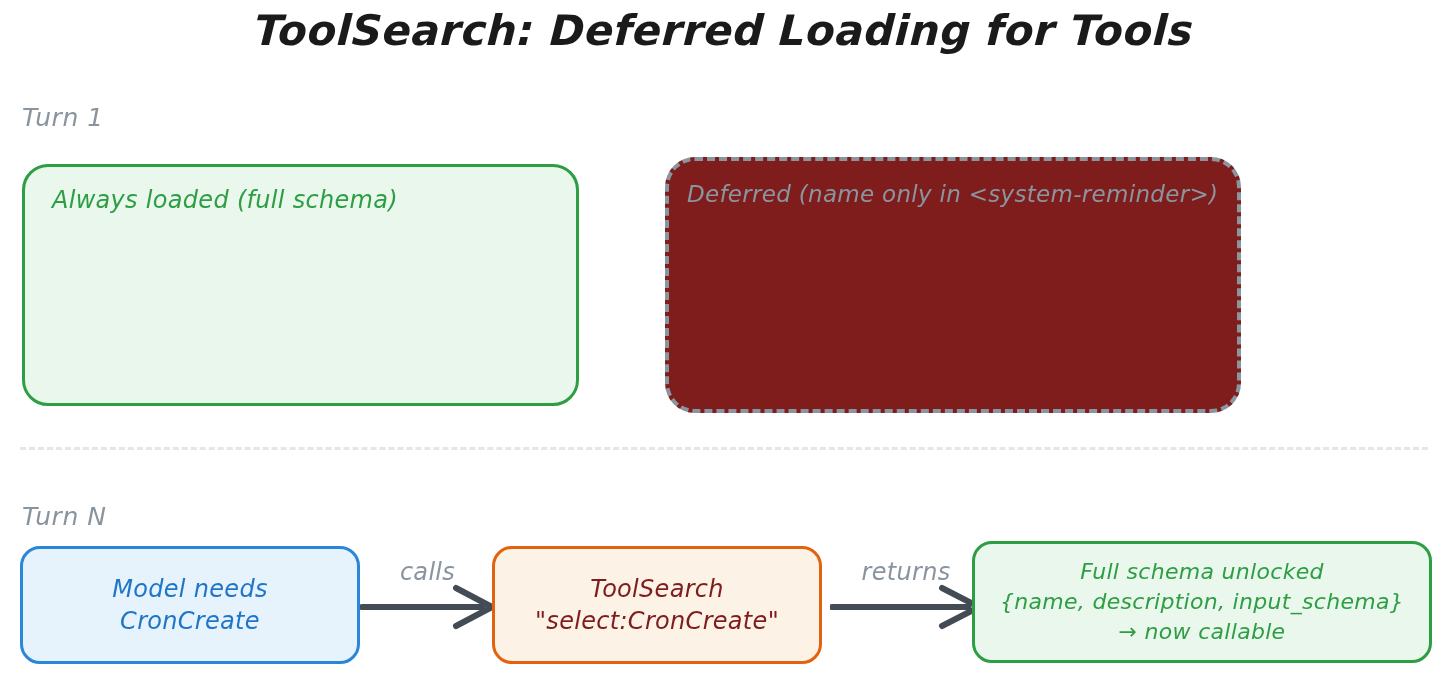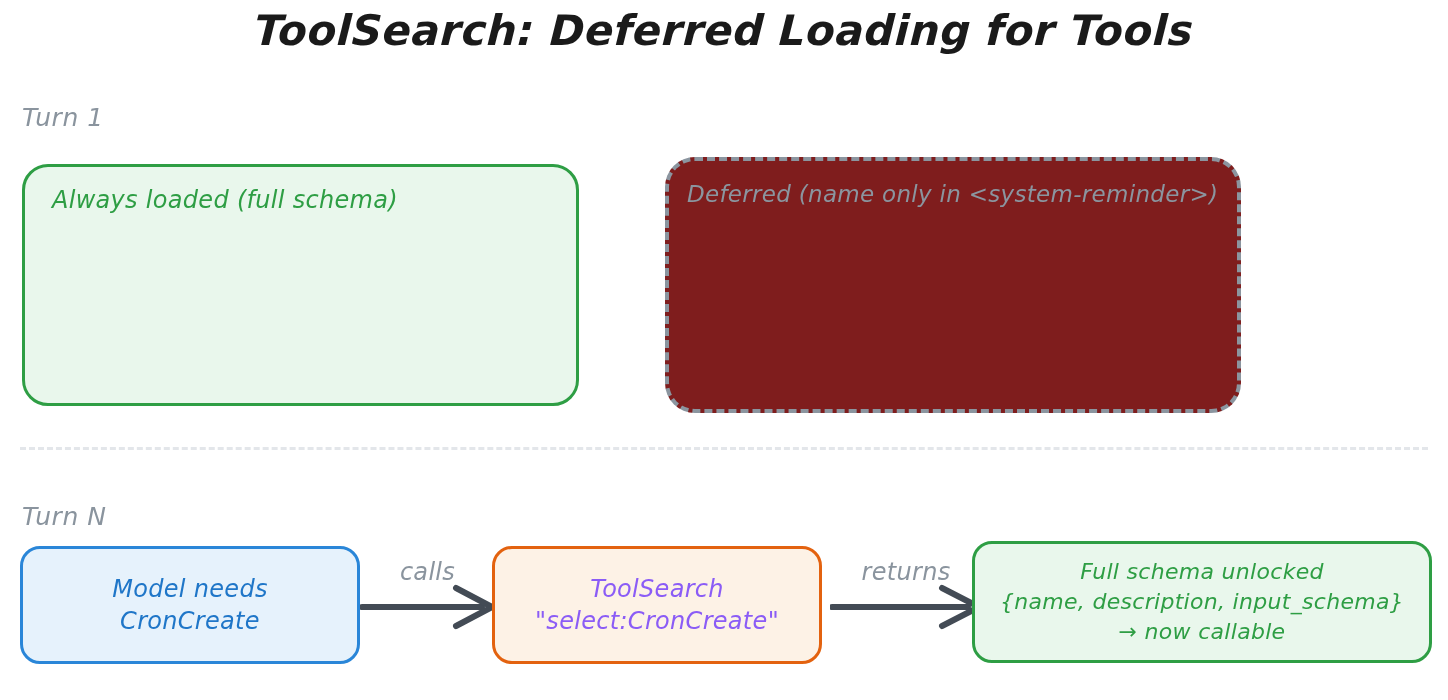--- a/index.html
+++ b/index.html
@@ -143,21 +143,21 @@
     border: 3.5px solid #2a86d8;
     color: #1f76c8;
   }
   #toolsearch-box {
     left: 492px;
     top: 546px;
     width: 330px;
     height: 118px;
     background: #fdf2e6;
     border: 3.5px solid #e3620f;
-    color: #8b5cf6;
+    color: #7f1d1d;
   }
   #unlocked-box {
     left: 972px;
     top: 541px;
     width: 460px;
     height: 122px;
     background: #e9f7ec;
     border: 3.5px solid #2e9e44;
     color: #2e9e44;
     font-size: 22px;

